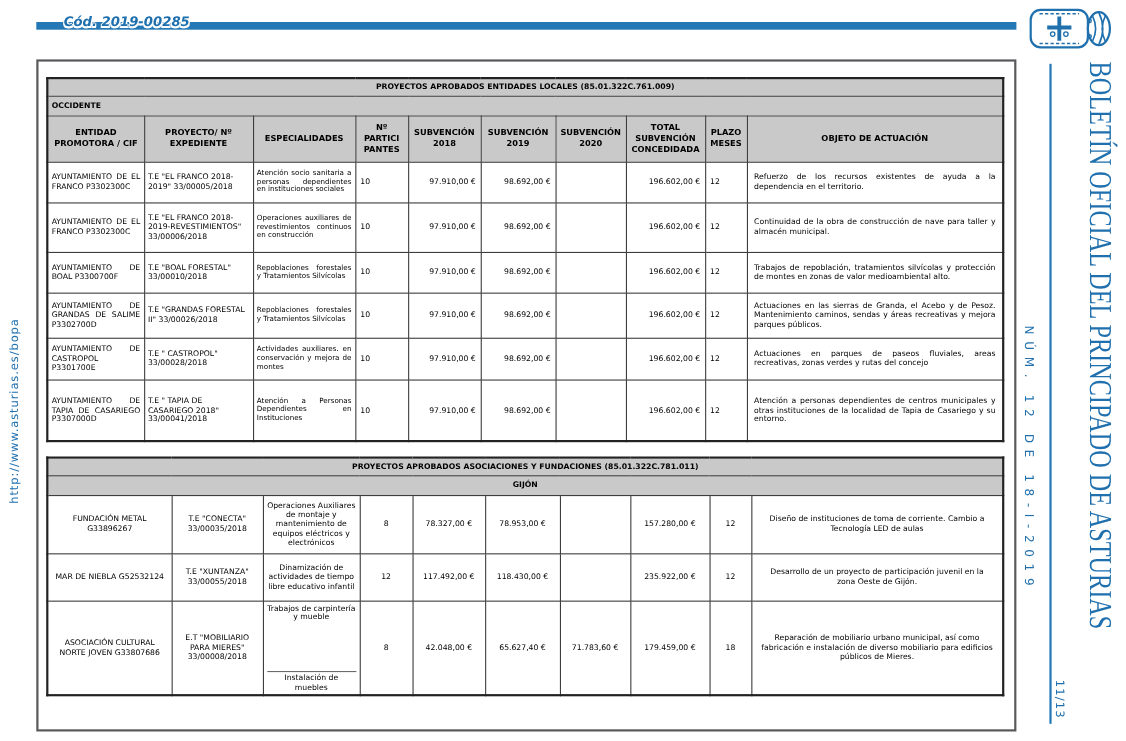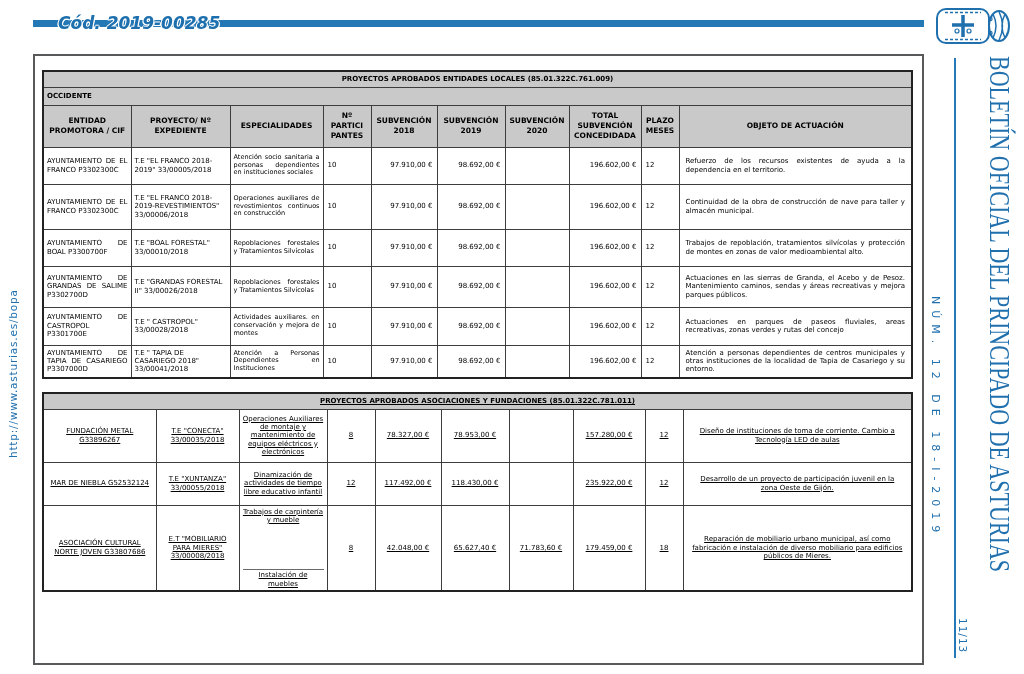--- a/index.html
+++ b/index.html
@@ -5,21 +5,21 @@
   * { margin:0; padding:0; box-sizing:border-box; }
   html,body { background:#fff; }
   #page {
     position:relative; width:1024px; height:674px; background:#ffffff;
     overflow:hidden; font-family:"DejaVu Sans", sans-serif;
   }
 
   
   .cod-band { position:absolute; left:33px; top:20px; width:891px; height:7px; background:#2478b6; }
   .cod-text {
-    position:absolute; left:58px; top:13px; font-size:17px; font-style:italic; font-weight:bold;
+    position:absolute; left:58px; top:13px; font-size:12px; font-style:italic; font-weight:bold;
     color:#1e6fad; z-index:2;
     text-shadow:-1px 0 0 #fff, 1px 0 0 #fff, 0 1px 0 #fff, 0 -1px 0 #fff, 1px 1px 0 #fff, -1px 1px 0 #fff;
   }
 
   
   .url-vert {
     position:absolute; left:7px; top:458px; transform-origin:0 0; transform:rotate(-90deg);
     font-size:10.5px; letter-spacing:0.8px; color:#2070ae; white-space:nowrap;
   }
 
@@ -45,21 +45,21 @@
     position:absolute; left:33px; top:54px; width:891px; height:611px;
     border:2px solid #58595b; background:#fff;
   }
 
   
   .doc-table {
     border-collapse:collapse; table-layout:fixed; width:869px;
     margin-left:7px; background:#fff; border:2px solid #222;
   }
   #table1 { margin-top:14px; }
-  #table2 { margin-top:13px;text-decoration:underline; }
+  #table2 { margin-top:13px; }
   .doc-table td, .doc-table th {
     border:1px solid #3d3d3d; padding:1px 3px; vertical-align:middle;
     color:#000; line-height:1.2; overflow:hidden;
   }
   .title-row td { background:#c9c9c9; text-align:center; font-weight:bold; font-size:8px; height:16px; }
   .region-row td, td.region { background:#c9c9c9; text-align:left; font-weight:bold; font-size:8px; height:18px; }
   .header-row th { background:#c9c9c9; font-weight:bold; font-size:7.5px; text-align:center; height:42px; line-height:1.3; }
 
   #table1 td { font-size:7px; }
   #table1 td.c-ent { text-align:justify; }
@@ -194,21 +194,21 @@
             <td class="c-pro">T.E " CASTROPOL" 33/00028/2018</td>
             <td class="c-esp">Actividades auxiliares. en conservación y mejora de montes</td>
             <td class="c-num">10</td>
             <td class="c-s18">97.910,00 €</td>
             <td class="c-s19">98.692,00 €</td>
             <td class="c-s20"></td>
             <td class="c-tot">196.602,00 €</td>
             <td class="c-pla">12</td>
             <td class="c-obj">Actuaciones en parques de paseos fluviales, areas recreativas, zonas verdes y rutas del concejo</td>
           </tr>
-          <tr style="height: 33px;">
+          <tr style="height: 56px;">
             <td class="c-ent">AYUNTAMIENTO DE TAPIA DE CASARIEGO P3307000D</td>
             <td class="c-pro">T.E " TAPIA DE CASARIEGO 2018" 33/00041/2018</td>
             <td class="c-esp">Atención a Personas Dependientes en Instituciones</td>
             <td class="c-num">10</td>
             <td class="c-s18">97.910,00 €</td>
             <td class="c-s19">98.692,00 €</td>
             <td class="c-s20"></td>
             <td class="c-tot">196.602,00 €</td>
             <td class="c-pla">12</td>
             <td class="c-obj">Atención a personas dependientes de centros municipales y otras instituciones de la localidad de Tapia de Casariego y su entorno.</td>
@@ -228,20 +228,23 @@
           <col style="width:72px">
         <col style="width:38px">
           <col style="width:229px">
       </colgroup>
       <thead>
         <tr class="title-row">
           <td colspan="10">PROYECTOS APROBADOS ASOCIACIONES Y FUNDACIONES (85.01.322C.781.011)</td>
         </tr>
       </thead>
       <tbody id="t2body">
+          <tr>
+            <td colspan="10" class="region">GIJÓN</td>
+          </tr>
           <tr style="height: 53px;">
             <td class="c-ent">FUNDACIÓN METAL G33896267</td>
             <td class="c-pro">T.E "CONECTA" 33/00035/2018</td>
             <td class="c-esp">Operaciones Auxiliares de montaje y mantenimiento de equipos eléctricos y electrónicos</td>
             <td class="c-num">8</td>
             <td class="c-s18">78.327,00 €</td>
             <td class="c-s19">78.953,00 €</td>
             <td class="c-s20"></td>
             <td class="c-tot">157.280,00 €</td>
             <td class="c-pla">12</td>

